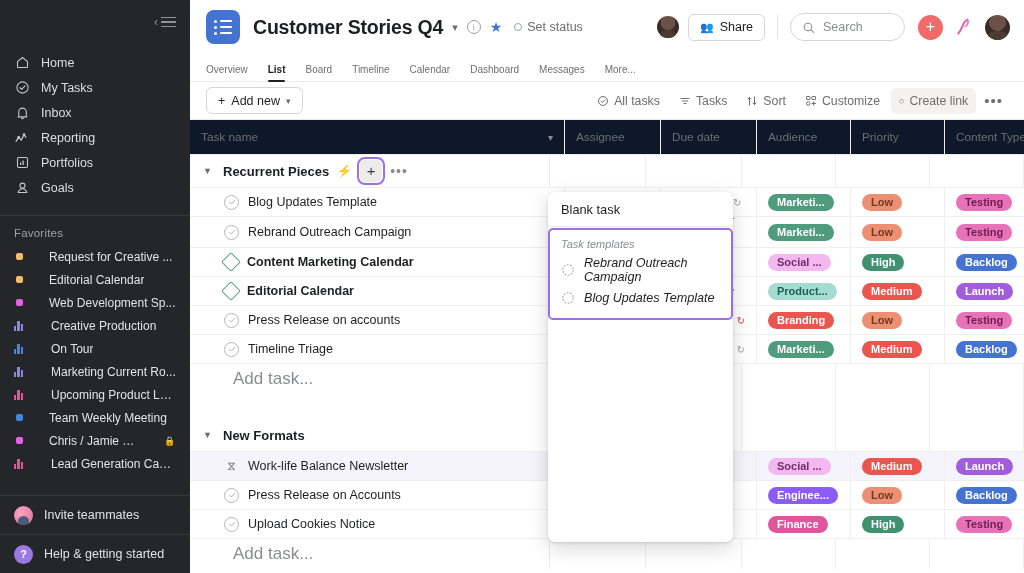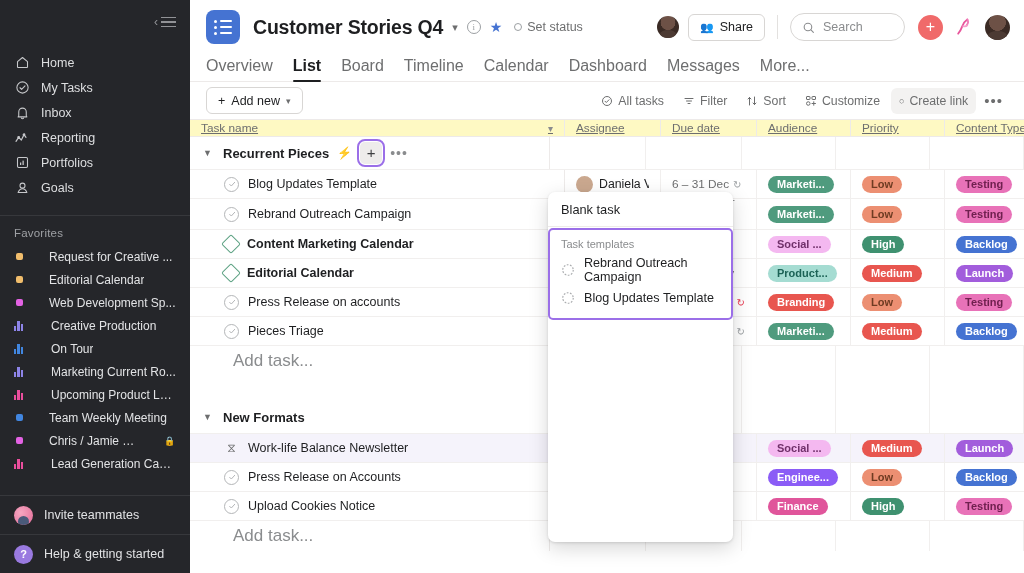--- a/index.html
+++ b/index.html
@@ -109,42 +109,42 @@
     width:115px;height:28px;border:1px solid #d8d6d4;border-radius:14px;padding:0 11px;
     font-size:12.5px;color:#8a8c8e;cursor:text;
   }
   .plus-btn { width:25px;height:25px;border-radius:50%;background:#f06a6a;color:#fff;
               display:flex;align-items:center;justify-content:center;font-size:16px;margin-left:13px;cursor:pointer;line-height:0;}
   .bird { margin-left:11px; width:20px;height:20px; cursor:pointer; }
   .av.a2 { width:25px;height:25px;margin-left:11px;background: radial-gradient(circle at 50% 30%, #6d5146 0 38%, #3a2a24 40% 100%); }
   .av.a2::after{content:"";position:absolute;left:3px;right:3px;bottom:0;height:9px;border-radius:50% 50% 0 0;background:#4c3a33;}
 
   .tabs { display:flex; align-items:flex-end; gap:0; padding-left:16px; height:28px; }
-  .tab { font-size:16px; color:#6d6e6f; padding:0 10px 7px 10px; cursor:pointer; position:relative; white-space:nowrap;}
+  .tab { font-size:10px; color:#6d6e6f; padding:0 10px 7px 10px; cursor:pointer; position:relative; white-space:nowrap;}
   .tab:first-child{padding-left:0;}
   .tab.active { color:#1e1f21; font-weight:bold; }
   .tab.active::after { content:""; position:absolute; left:10px; right:10px; bottom:0; height:2.5px; background:#1e1f21; border-radius:2px;}
   .tab:first-child.active::after{left:0;}
 
   
   .toolbar { height:37px; flex:0 0 37px; display:flex; align-items:center; padding:0 16px; }
   .addnew {
     display:flex;align-items:center;gap:6px;height:27px;padding:0 11px;
     border:1px solid #d8d6d4;border-radius:6px;font-size:12.5px;color:#1e1f21;background:#fff;cursor:pointer;
   }
   .tb-right { margin-left:auto; display:flex; align-items:center; gap:3px; }
   .tb-btn { display:flex;align-items:center;gap:5px;height:26px;padding:0 8px;border-radius:6px;
             font-size:12.3px;color:#6d6e6f;cursor:pointer;white-space:nowrap;}
   .tb-btn.ghost{background:#f3f2f1;}
   .tb-dots{color:#6d6e6f;font-size:15px;letter-spacing:1px;padding:0 5px;cursor:pointer;line-height:1;}
 
   
   .tbl { flex:1; overflow:hidden; position:relative; }
-  .thead { display:flex; height:18px; border-top:1px solid #edeae9; border-bottom:1px solid #edeae9;
-           font-size:11.8px; color:#6d6e6f; background:#fef9c3;text-decoration:underline; }
+  .thead { display:flex; height:36px; border-top:1px solid #edeae9; border-bottom:1px solid #edeae9;
+           font-size:11.8px; color:#6d6e6f; background:#0f172a; }
   .th { display:flex; align-items:center; padding:0 11px; border-right:1px solid #edeae9; flex:none; }
   .th.name { width:375px; }
   .th .caret { margin-left:auto; font-size:10px; color:#8a8c8e; }
   .th.assignee{width:96px;} .th.due{width:96px;} .th.aud{width:94px;}
   .th.prio{width:94px;} .th.ctype{width:94px; border-right:1px solid #edeae9;}
 
   .row { display:flex; height:29px; border-bottom:1px solid #f1efee; font-size:12.5px; color:#1e1f21; }
   .row.hl { background:#f5f3fb; }
   .cell { display:flex; align-items:center; padding:0 11px; border-right:1px solid #f1efee; flex:none; overflow:hidden; }
   .cell.name { width:375px; gap:9px; padding-left:34px; border-right:1px solid #edeae9;}
@@ -203,21 +203,21 @@
 
   
   .dropdown {
     position:absolute; left:358px; top:192px; width:185px; height:350px;
     background:#fff; border-radius:7px;
     box-shadow: 0 1px 3px rgba(0,0,0,.12), 0 6px 20px rgba(0,0,0,.16);
     z-index:40; overflow:hidden;
   }
   .dd-blank { height:34px; display:flex; align-items:center; padding:0 13px; font-size:12.8px; color:#1e1f21; cursor:pointer;}
   .dd-sep { height:1px; background:#edeae9; margin:0 0px; }
-  .dd-group { margin:3px 2px 4px 2px; padding:4px 0 6px 0; }
+  .dd-group { margin:3px 2px 4px 2px; padding:4px 0 6px 0;font-style:italic; }
   .dd-group.focus { outline:2.5px solid #9b6fe8; border-radius:3px; }
   .dd-grp-title { font-size:11px; color:#8a8c8e; padding:4px 11px 6px 11px; }
   .dd-item { height:28px; display:flex; align-items:center; gap:9px; padding:0 11px; font-size:12.6px; color:#1e1f21; cursor:pointer; }
   .dd-check { width:14px;height:14px;flex:0 0 14px; }
 </style>
 </head>
 <body>
 
 <div id="app">
 
@@ -451,21 +451,21 @@
           <svg width="12" height="12" viewBox="0 0 24 24" fill="none" stroke="#6d6e6f" stroke-width="2">
               <circle cx="12" cy="12" r="9"></circle>
               <path d="M8 12.4l2.6 2.6L16 9.5" stroke-linecap="round" stroke-linejoin="round"></path>
             </svg>
           <span>All tasks</span>
         </div>
         <div class="tb-btn">
           <svg width="12" height="12" viewBox="0 0 24 24" stroke="#6d6e6f" stroke-width="2" stroke-linecap="round">
               <path d="M4 7h16M7 12h10M10 17h4"></path>
             </svg>
-          <span>Filter</span>
+          <span>Tasks</span>
         </div>
         <div class="tb-btn">
           <svg width="12" height="12" viewBox="0 0 24 24" stroke="#6d6e6f" stroke-width="2" stroke-linecap="round" fill="none">
               <path d="M7 20V5M7 5 4 8M7 5l3 3M17 4v15M17 19l-3-3M17 19l3-3"></path>
             </svg>
           <span>Sort</span>
         </div>
         <div class="tb-btn">
           <svg width="12" height="12" viewBox="0 0 24 24" stroke="#6d6e6f" stroke-width="2" fill="none">
               <rect x="3" y="3" width="7" height="6" rx="1"></rect>
@@ -644,21 +644,21 @@
         </div>
       </div>
 
       <div class="row">
         <div class="cell name">
           <span class="check">
               <svg width="8" height="8" viewBox="0 0 24 24" fill="none" stroke="#b4b6b8" stroke-width="3" stroke-linecap="round" stroke-linejoin="round">
                 <path d="M5 13l5 5L20 7"></path>
               </svg>
             </span>
-          <span class="tname">Pieces Triage</span>
+          <span class="tname">Timeline Triage</span>
         </div>
         <div class="cell assignee">
           <span class="pav" style="background:#6b5348"></span>
           <span class="pname">Moses Fidel</span>
         </div>
         <div class="cell due">
           <span>22 – 24 Oct</span>
           <span class="recur">↻</span>
         </div>
         <div class="cell aud">

